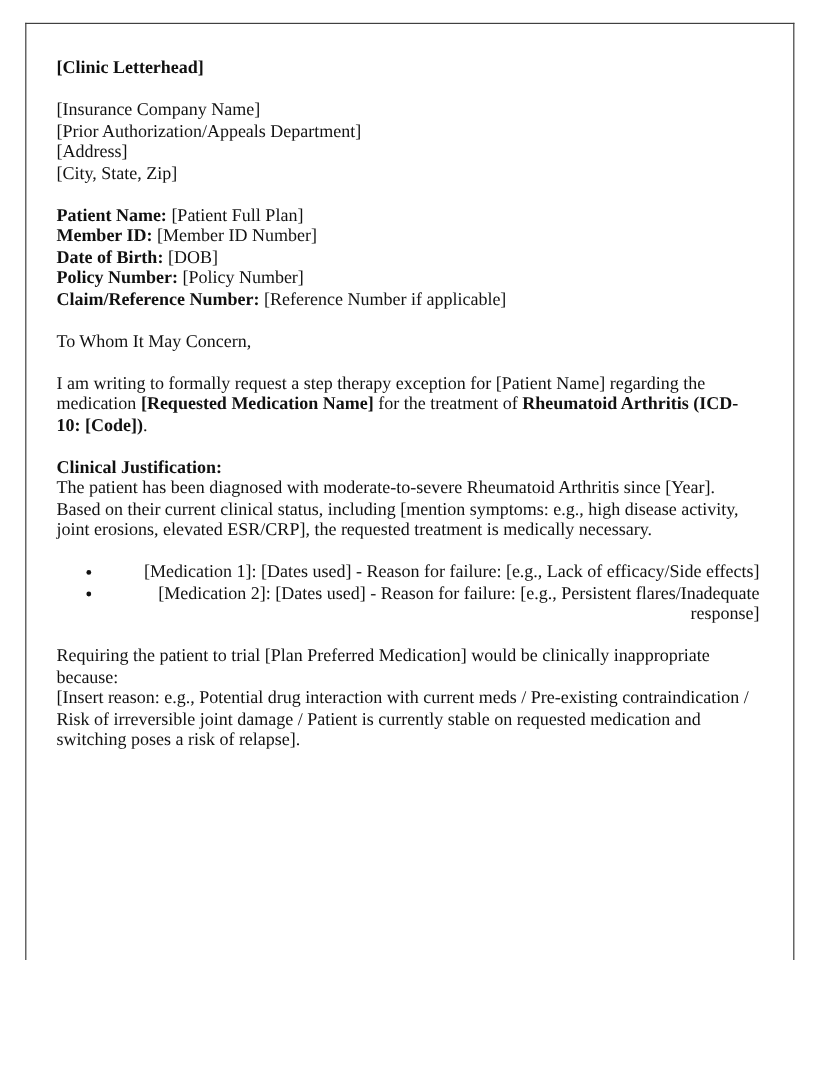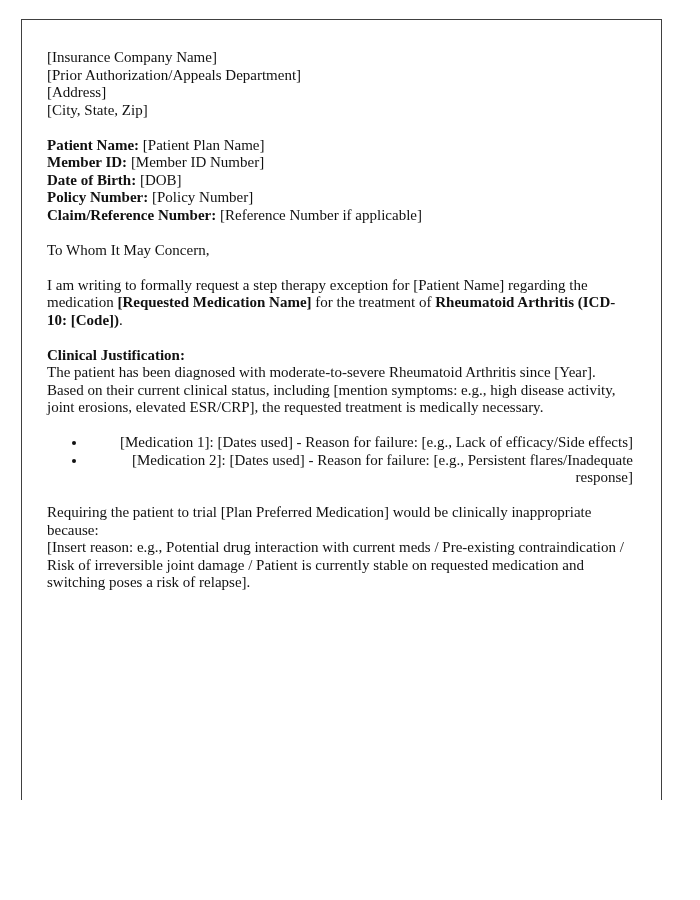--- a/index.html
+++ b/index.html
@@ -22,30 +22,31 @@
   .blk{display:block;}
   .pre{white-space:pre-line;}
   ul{margin:17.5px 0;padding-left:40px;list-style-type:disc;text-align:right;}
   li{margin:0;padding:0;}
 </style>
 </head>
 <body>
 
 <div class="doc-frame">
 
+  <p class="b">[Clinic Letterhead]</p>
 
 
   <p class="pre">[Insurance Company Name]
 [Prior Authorization/Appeals Department]
 [Address]
 [City, State, Zip]</p>
 
 
   <div class="fields">
-    <div><strong>Patient Name:</strong> <span>[Patient Plan Name]</span></div>
+    <div><strong>Patient Name:</strong> <span>[Patient Full Plan]</span></div>
     <div><strong>Member ID:</strong> <span>[Member ID Number]</span></div>
     <div><strong>Date of Birth:</strong> <span>[DOB]</span></div>
     <div><strong>Policy Number:</strong> <span>[Policy Number]</span></div>
     <div><strong>Claim/Reference Number:</strong> <span>[Reference Number if applicable]</span></div>
   </div>
 
   <p>To Whom It May Concern,</p>
 
   <p><span>I am writing to formally request a step therapy exception for [Patient Name] regarding the medication </span><span class="b">[Requested Medication Name]</span><span> for the treatment of </span><span class="b">Rheumatoid Arthritis (ICD-10: [Code])</span><span>.</span></p>
 

